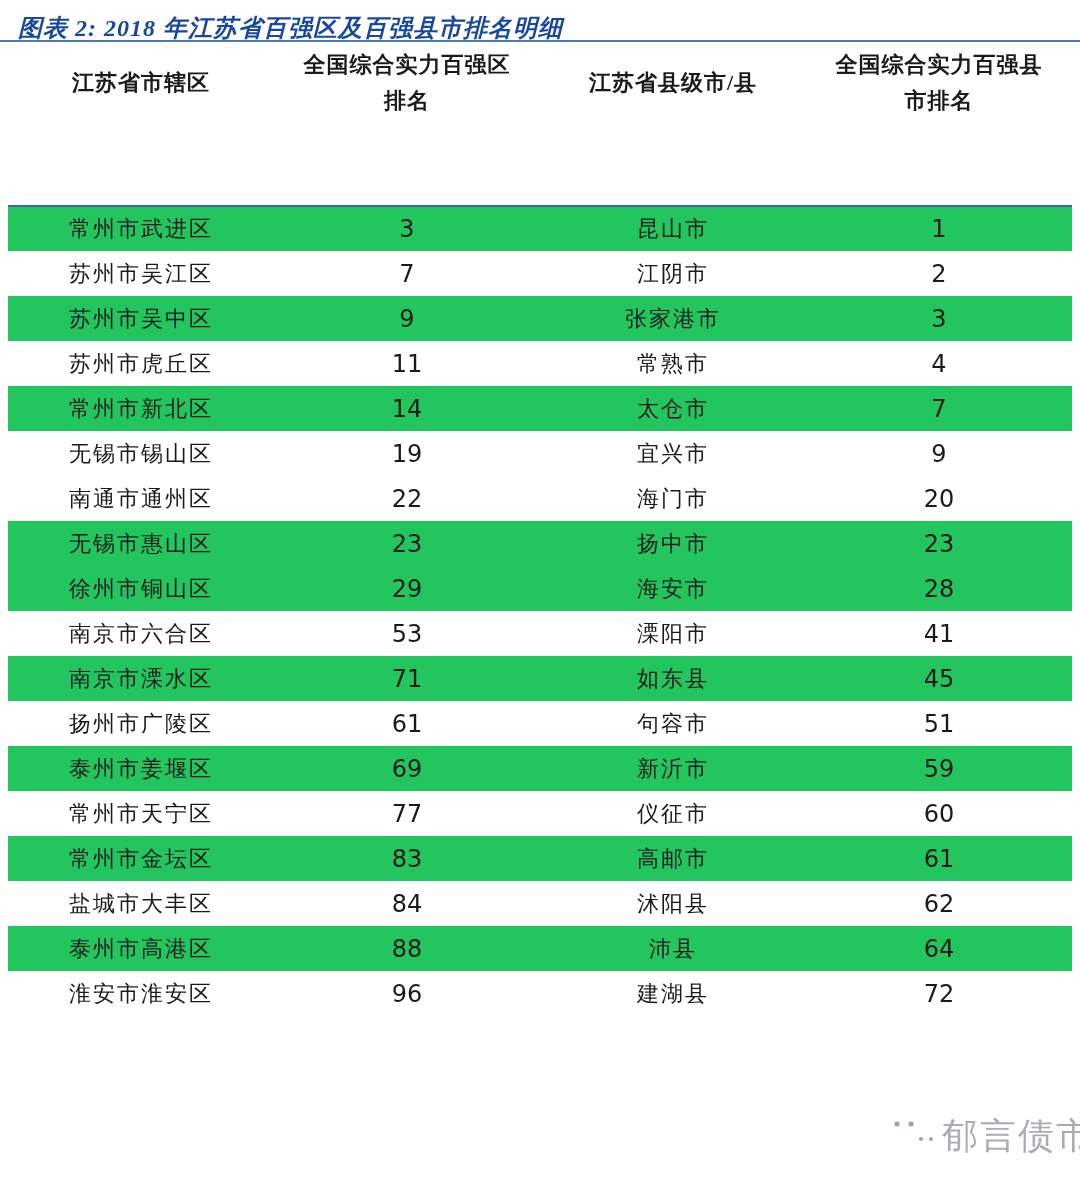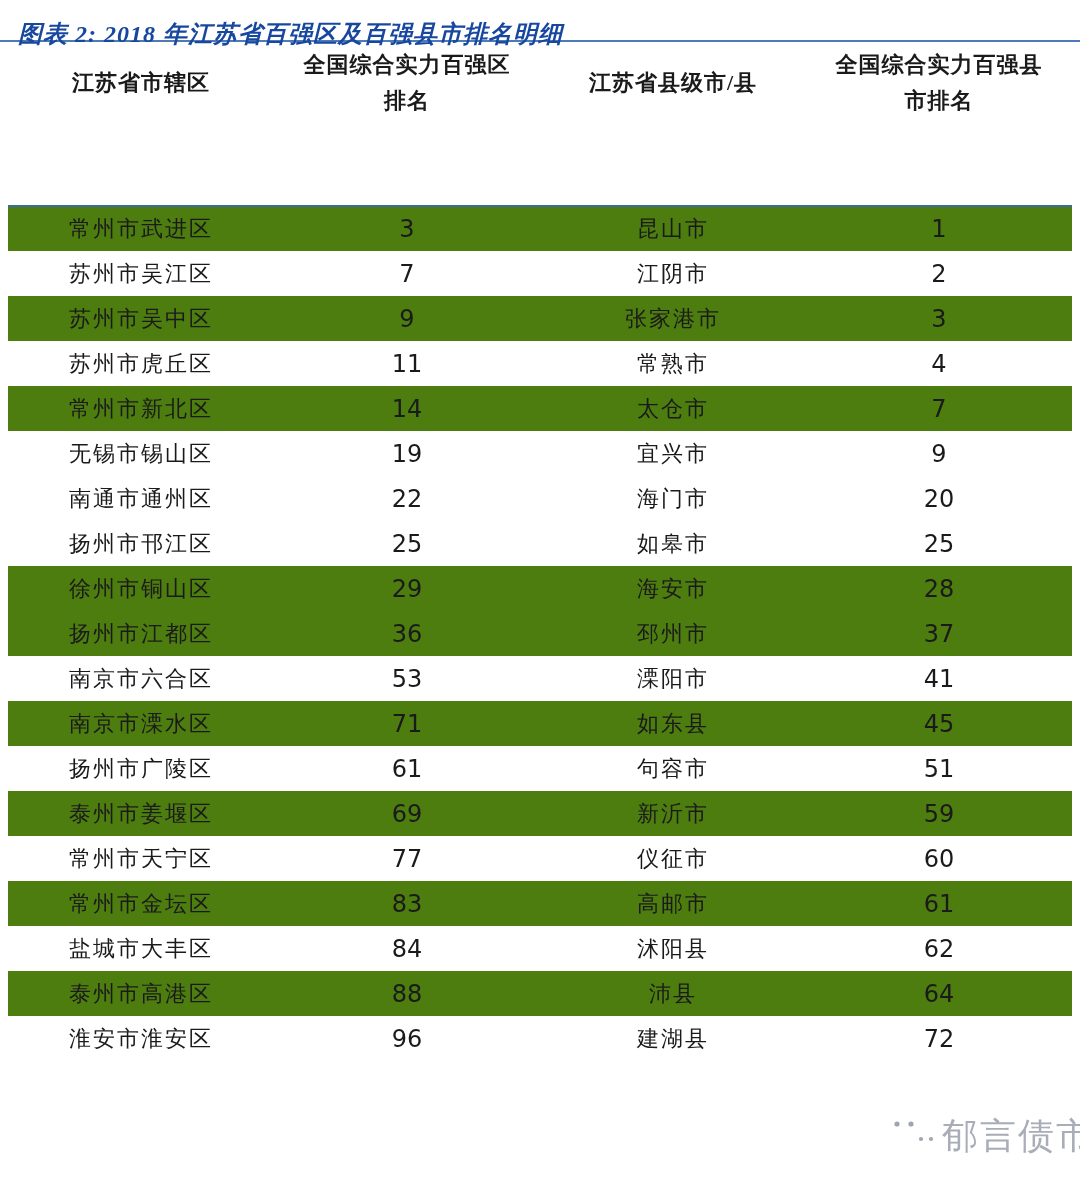--- a/index.html
+++ b/index.html
@@ -6,21 +6,21 @@
   html, body { background: #ffffff; }
   .page {
     position: relative;
     width: 1080px;
     height: 1189px;
     background: #ffffff;
     overflow: hidden;
     font-family: "Liberation Serif", "DejaVu Serif", serif;
   }
   .figure-title {
-    padding: 18px 18px 0 18px;
+    padding: 12px 18px 0 18px;
     height: 40px;
     font-family: "Liberation Serif", "DejaVu Serif", serif;
     font-size: 24px;
     font-weight: bold;
     font-style: italic;
     color: #17479E;
     letter-spacing: 1px;
     white-space: nowrap;
   }
   .rule-top {
@@ -45,21 +45,21 @@
     letter-spacing: 1px;
     line-height: 36px;
     background: #ffffff;
   }
   .thead-rule td {
     height: 0;
     border-bottom: 2px solid #3A6BA5;
     padding: 0;
   }
   tbody tr { height: 45px; }
-  tbody tr.stripe { background: #4d7c0f; }
+  tbody tr.stripe { background: #22c55e; }
   tbody td {
     text-align: center;
     vertical-align: middle;
     color: #1a1a1a;
     font-size: 22px;
     letter-spacing: 2px;
     font-family: "Liberation Serif", "DejaVu Serif", serif;
   }
   tbody td.num {
     font-family: "DejaVu Sans", "Liberation Sans", sans-serif;
@@ -159,37 +159,31 @@
             <td class="num">19</td>
             <td>宜兴市</td>
             <td class="num">9</td>
           </tr>
           <tr>
             <td>南通市通州区</td>
             <td class="num">22</td>
             <td>海门市</td>
             <td class="num">20</td>
           </tr>
-          <tr>
-            <td>扬州市邗江区</td>
-            <td class="num">25</td>
-            <td>如皋市</td>
-            <td class="num">25</td>
+          <tr class="stripe">
+            <td>无锡市惠山区</td>
+            <td class="num">23</td>
+            <td>扬中市</td>
+            <td class="num">23</td>
           </tr>
           <tr class="stripe">
             <td>徐州市铜山区</td>
             <td class="num">29</td>
             <td>海安市</td>
             <td class="num">28</td>
-          </tr>
-          <tr class="stripe">
-            <td>扬州市江都区</td>
-            <td class="num">36</td>
-            <td>邳州市</td>
-            <td class="num">37</td>
           </tr>
           <tr>
             <td>南京市六合区</td>
             <td class="num">53</td>
             <td>溧阳市</td>
             <td class="num">41</td>
           </tr>
           <tr class="stripe">
             <td>南京市溧水区</td>
             <td class="num">71</td>

